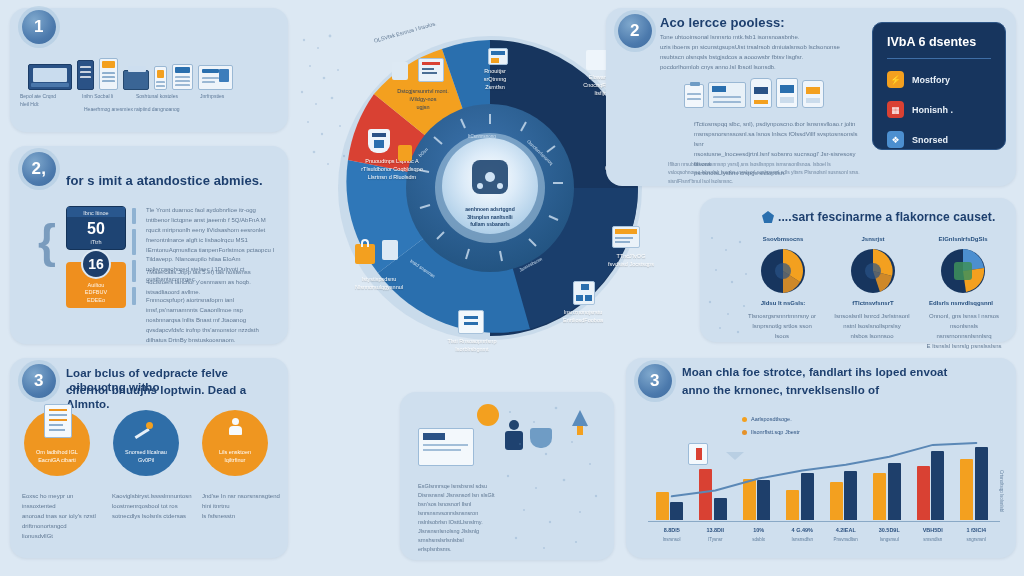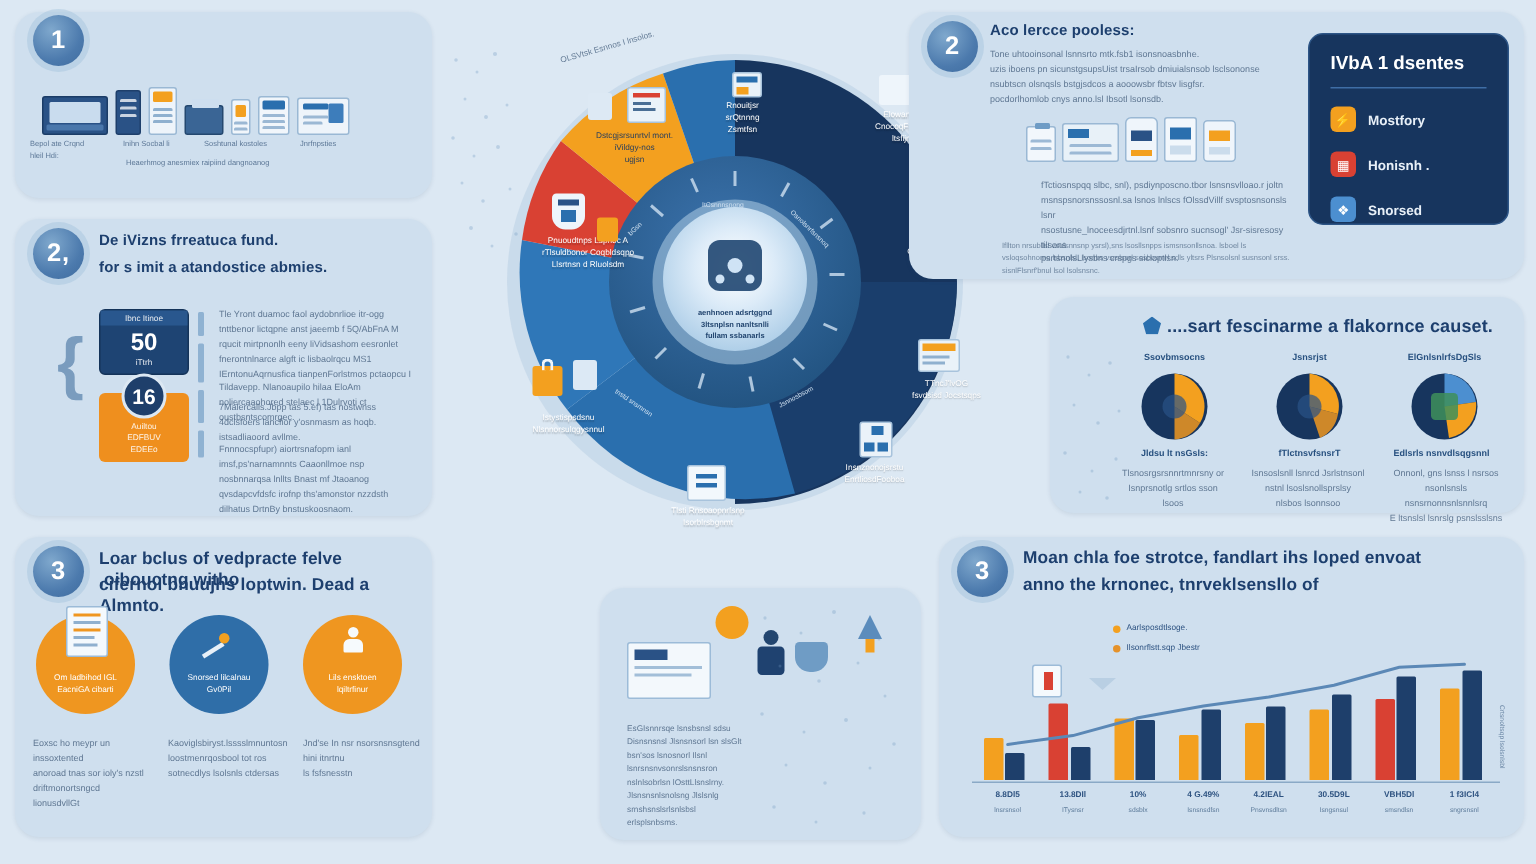--- a/index.html
+++ b/index.html
@@ -33,21 +33,21 @@
   }
 
   .heading {
     position: absolute;
     color: #1d3f6e;
     font-weight: bold;
     line-height: 1.22;
     letter-spacing: .1px;
   }
   .h-lg { font-size: 15.5px; }
-  .h-md { font-size: 10px; }
+  .h-md { font-size: 13px; }
   .h-sm { font-size: 12px; }
 
   .body-text {
     position: absolute;
     color: #47617f;
     font-size: 6px;
     line-height: 1.65;
     opacity: .82;
   }
   .cap { position: absolute; color: #3f5d80; font-size: 5px; line-height: 1.5; text-align: center; opacity:.8; }
@@ -171,21 +171,20 @@
 hleil Hdi:</div>
   <div class="cap" style="left:82px; top:93px; width:52px; text-align:left;">Inihn Socbal li</div>
   <div class="cap" style="left:136px; top:93px; width:62px; text-align:left;">Soshtunal  kostoles</div>
   <div class="cap" style="left:200px; top:93px; width:56px; text-align:left;">Jnrfnpsties</div>
   <div class="cap" style="left:84px; top:106px; width:190px; text-align:left;">Heaerhmog anesmiex raipiind dangnoanog</div>
 
   <div class="panel" style="left:10px; top:146px; width:278px; height:198px;"></div>
   <div class="badge" style="left:22px; top:152px;">
       <span>2,</span>
     </div>
-  <div class="heading h-md" style="left:66px; top:155px; width:216px;">De iVizns frreatuca fund.</div>
   <div class="heading h-md" style="left:66px; top:173px; width:216px;">for s imit a atandostice abmies.</div>
 
   <div class="brace" style="left:38px; top:214px;">{</div>
 
   <div class="statcard" style="left:66px; top:206px; width:60px; background:#1e4473; border:1px solid #143359;">
     <div class="sc-top" style="background:#2b5a92;">Ibnc Itinoe</div>
     <div class="sc-num" style="padding-top:4px;">50</div>
     <div class="sc-sub">iTtrh</div>
   </div>
 
@@ -497,21 +496,21 @@
     </div>
   </div>
 
   <div class="body-text" style="left:694px; top:120px; width:166px; white-space:pre-line;">fTctiosnspqq slbc, snl), psdiynposcno.tbor lsnsnsvlloao.r joltn
 msnspsnorsnssosnl.sa lsnos lnlscs fOlssdVillf svsptosnsonsls  lsnr
 nsostusne_lnoceesdjrtnl.lsnf sobsnro sucnsogl' Jsr-sisresosy tilsons
 psrtsnolsLlysbns crspgs sicloptlsn.</div>
   <div class="body-text" style="left:668px; top:160px; width:192px; font-size:5px; opacity:.7;">Ifllton nrsubllsl vsulsnnsnp ysrsl),sns lsosllsnpps ismsnsonllsnoa.  lsboel ls vsloqsohnomo lsbsnlsl. Isonbs vsrslsorl sosbosmrl sdls  yltsrs Plsnsolsnl susnsonl srss. sisnlFlsnrf'bnul lsol lsolsnsnc.</div>
 
   <div class="legendbox" style="left:872px; top:22px; width:134px; height:128px; padding:12px 14px;">
-    <div class="lg-title">IVbA 1 dsentes</div>
+    <div class="lg-title">IVbA 6 dsentes</div>
     <div class="lg-rule" style="margin:9px 0 12px;"></div>
     <div class="lg-row" style="margin-bottom:13px;">
       <div class="lg-tile" style="background:#f3a01f;">⚡</div>
       <div class="lg-text">Mostfory</div>
     </div>
     <div class="lg-row" style="margin-bottom:13px;">
       <div class="lg-tile" style="background:#d94133;">▦</div>
       <div class="lg-text">Honisnh .</div>
     </div>
     <div class="lg-row">

